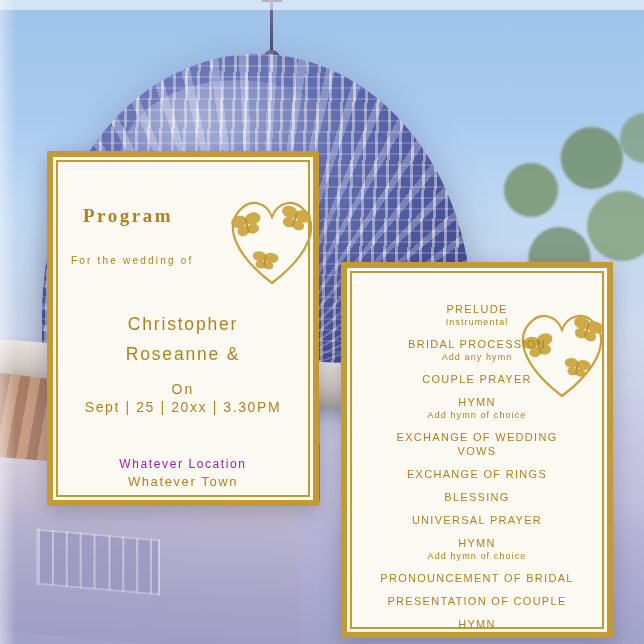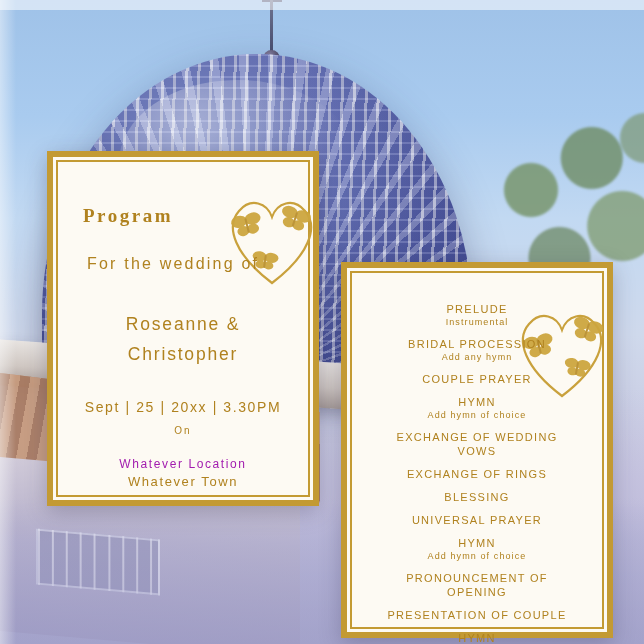--- a/index.html
+++ b/index.html
@@ -249,46 +249,45 @@
     left: 18px;
     top: 36px;
     font-size: 19px;
     letter-spacing: 2.5px;
     color: #b0821f;
     font-family: "Liberation Serif", serif;
     font-weight: bold;
   }
   .for-wedding {
     position: absolute;
-    left: 22px;
+    left: 6px;
     top: 86px;
-    font-size: 16px;
+    font-size: 10px;
     letter-spacing: 2.2px;
     color: #b0821f;
     font-family: "Liberation Sans", sans-serif;
   }
   .names {
     position: absolute;
     left: 0;
     right: 0;
     top: 140px;
     font-size: 17.5px;
     letter-spacing: 1.8px;
     color: #b0821f;
     line-height: 30px;
     font-family: "Liberation Sans", sans-serif;
   }
   .on-label {
     position: absolute;
     left: 0; right: 0;
     top: 212px;
-    font-size: 10px;
+    font-size: 14px;
     letter-spacing: 2.2px;
     color: #b0821f;
-    margin-top: 44px;
   }
   .date-line {
     position: absolute;
     left: 0; right: 0;
     top: 230px;
     font-size: 14px;
     letter-spacing: 1.6px;
     color: #b0821f;
   }
   .loc1 {
@@ -394,22 +393,22 @@
             <ellipse cx="-4" cy="4" rx="5" ry="4"></ellipse>
             <ellipse cx="4" cy="4" rx="5" ry="4"></ellipse>
             <rect x="-1" y="-6" width="2" height="13" rx="1" fill="#b98f2f"></rect>
           </g>
         </g>
       </svg>
 
       <div class="program-title">Program</div>
       <div class="for-wedding">For the wedding of</div>
       <div class="names">
+        <div>Christopher</div>
         <div>Roseanne &amp;</div>
-        <div>Christopher</div>
       </div>
       <div class="on-label">On</div>
       <div class="date-line">Sept | 25 | 20xx | 3.30PM</div>
       <div class="loc1">Whatever Location</div>
       <div class="loc2">Whatever Town</div>
     </div>
   </div>
 
   <div class="card" id="card-right">
     <div class="card-edge"></div>
@@ -480,21 +479,21 @@
         <div class="order-item">
           <div class="oi-main">UNIVERSAL PRAYER</div>
         </div>
 
         <div class="order-item">
           <div class="oi-main">HYMN</div>
           <div class="oi-sub">Add hymn of choice</div>
         </div>
 
         <div class="order-item">
-          <div class="oi-main">PRONOUNCEMENT OF OPENING</div>
+          <div class="oi-main">PRONOUNCEMENT OF BRIDAL</div>
         </div>
 
         <div class="order-item">
           <div class="oi-main">PRESENTATION OF COUPLE</div>
         </div>
 
         <div class="order-item">
           <div class="oi-main">HYMN</div>
 
         </div>

